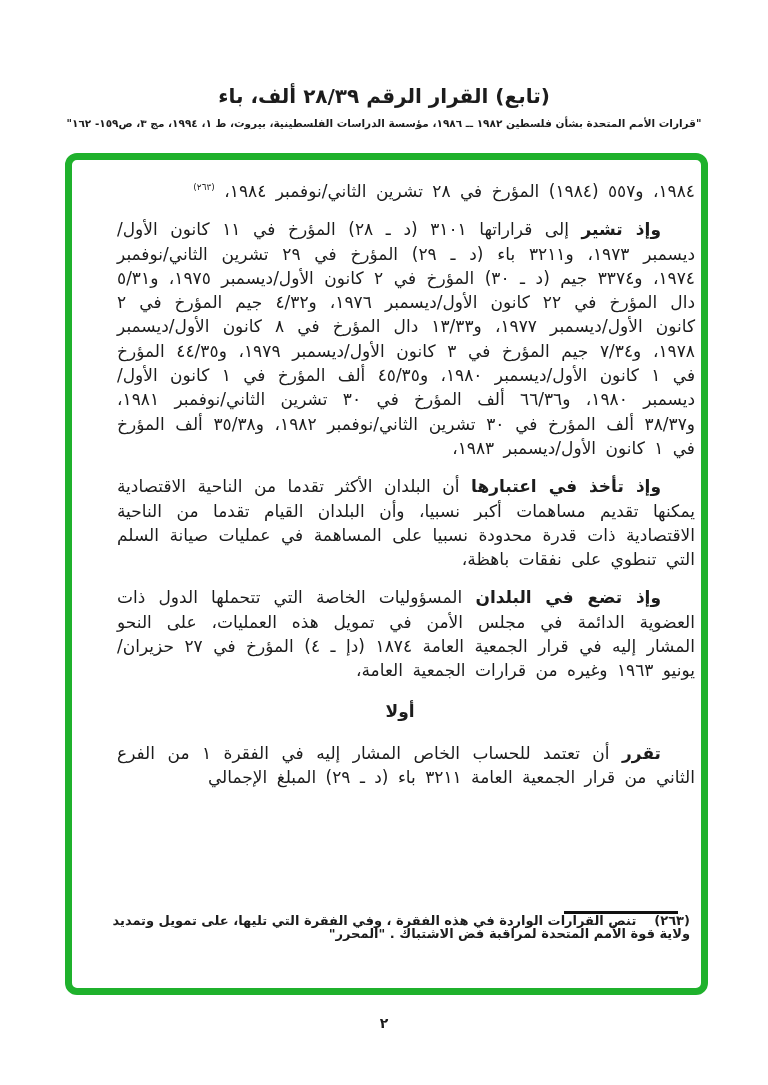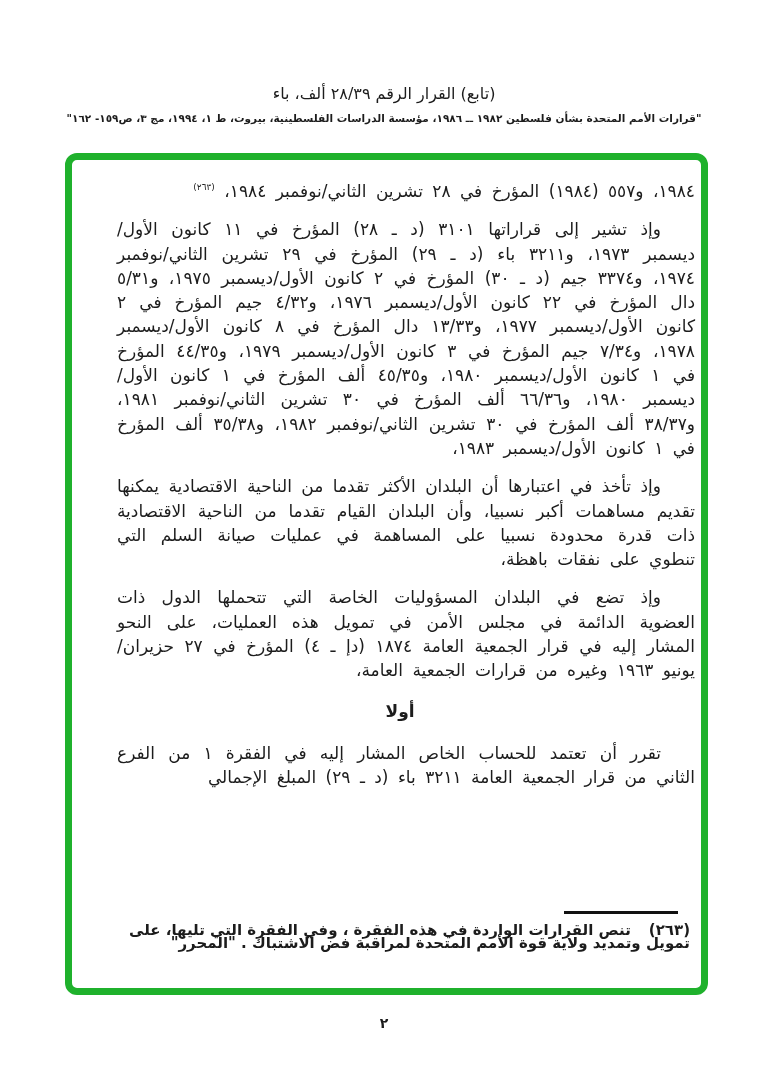--- a/index.html
+++ b/index.html
@@ -1,40 +1,40 @@
 <!DOCTYPE html>
 <html lang="ar"><head>
 <meta charset="utf-8">
 <style>
   html,body{margin:0;padding:0;}
   body{
     width:768px;height:1085px;background:#ffffff;position:relative;overflow:hidden;
     font-family:"DejaVu Sans",sans-serif;color:#1c1c1c;
   }
   .doc-header{position:absolute;top:84px;left:0;width:768px;text-align:center;direction:rtl;}
-  .doc-title{font-size:16px;font-weight:normal;letter-spacing:0;}
+  .doc-title{font-size:20px;font-weight:bold;letter-spacing:0;}
   .doc-source{margin-top:9px;font-size:10.5px;font-weight:bold;white-space:nowrap;}
   .green-box{
     position:absolute;left:65px;top:153px;width:643px;height:842px;
     border:7px solid #1fb12c;border-radius:12px;box-sizing:border-box;background:#fff;
   }
   .content{
     position:absolute;left:105px;top:179px;width:590px;direction:rtl;
     font-size:17px;line-height:24.3px;text-align:justify;word-spacing:4px;
   }
   .para{margin:0 0 14px 12px;}
   .para.indent{text-indent:34px;}
-  .lead{font-weight:normal;}
+  .lead{font-weight:bold;}
   sup.fn-ref{font-size:9px;vertical-align:super;line-height:0;}
   .section-heading{
     text-align:center;font-weight:bold;font-size:17px;margin:16px 0 18px 0;text-indent:0;
   }
   .footnote-block{position:absolute;left:105px;top:911px;width:585px;direction:rtl;}
   .footnote-rule{width:114px;height:3px;background:#111;margin-left:auto;margin-right:12px;}
-  .footnote-line{margin-top:10px;font-size:15px;font-weight:bold;line-height:13px;text-align:right;}
+  .footnote-line{font-size:13px;font-weight:bold;line-height:13px;text-align:right;}
   .fn-marker{margin-left:18px;}
   .page-number{position:absolute;top:1015px;left:0;width:768px;text-align:center;
     font-size:14px;font-weight:bold;}
 </style>
 </head>
 <body style="color: rgb(28, 28, 28);">
 
 <div class="doc-header">
   <div class="doc-title">(تابع) القرار الرقم ٢٨/٣٩ ألف، باء</div>
   <div class="doc-source">"قرارات الأمم المتحدة بشأن فلسطين ١٩٨٢ ــ ١٩٨٦، مؤسسة الدراسات الفلسطينية، بيروت، ط ١، ١٩٩٤، مج ٣، ص١٥٩- ١٦٢"</div>

